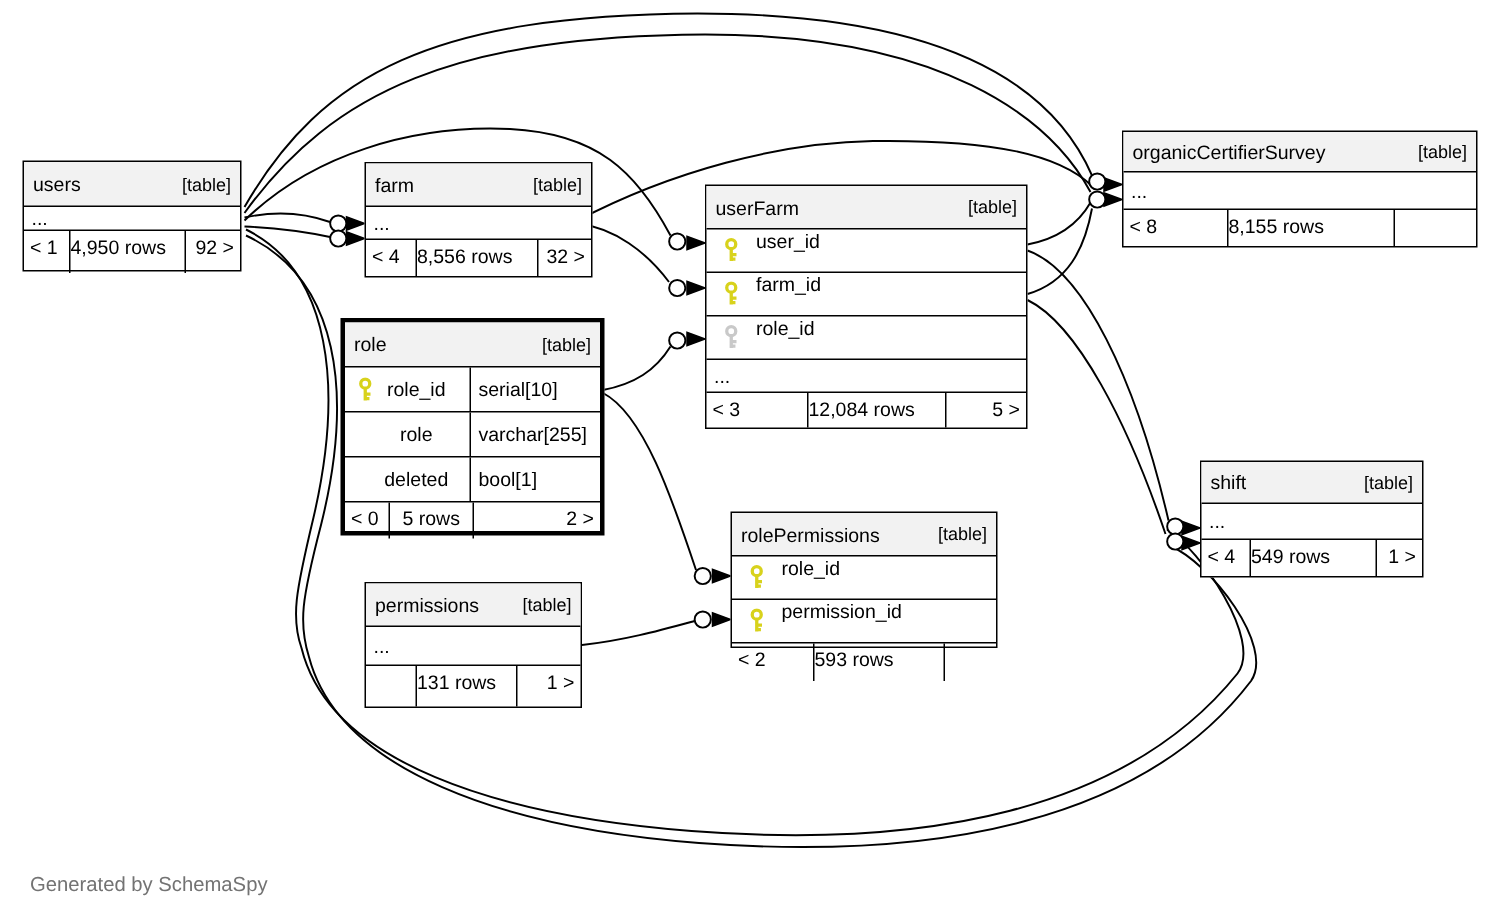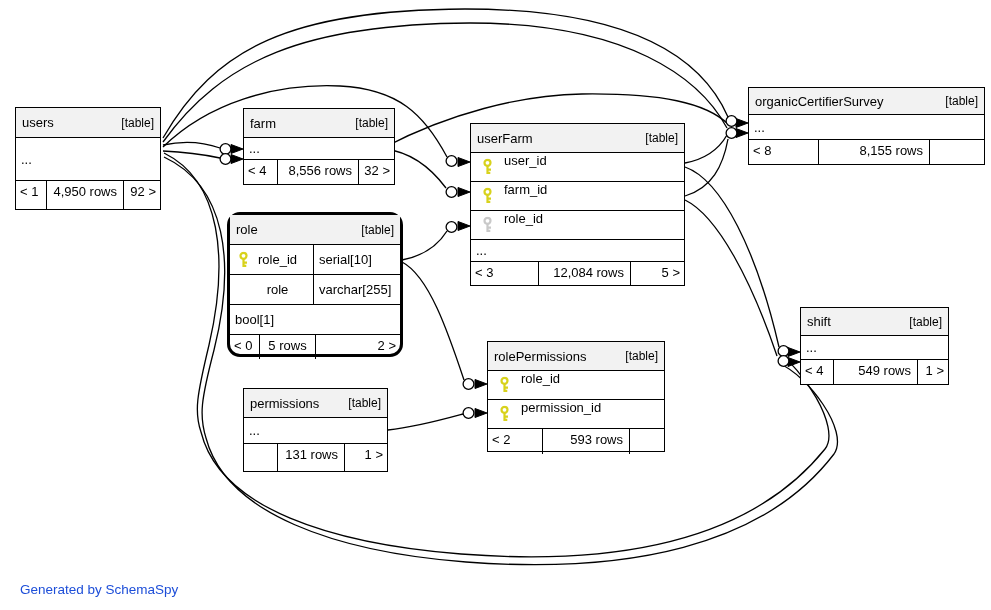--- a/index.html
+++ b/index.html
@@ -11,73 +11,73 @@
   }
   svg.edges { position:absolute; left:0; top:0; width:991px; height:610px; }
   svg.edges path { fill:none; stroke:#000; stroke-width:1.3; }
   svg.edges circle.card { fill:#fff; stroke:#000; stroke-width:1.3; }
   svg.edges polygon.arr { fill:#000; stroke:#000; }
 
   .tbl {
     position:absolute; background:#fff; border:1.3px solid #000;
     display:flex; flex-direction:column;
   }
-  .tbl.thick { border-width:3px;border-radius:13px; }
+  .tbl.thick { border-width:3px; }
   .hdr {
     background:#f2f2f2; border-bottom:1.3px solid #000;
     display:flex; justify-content:space-between; align-items:center;
     padding:0 6px; flex:0 0 29px;
   }
   .nm { font-weight:normal; font-size:13px; }
   .tag { font-size:12px;text-align:right; }
   .ell {
     flex:1; display:flex; align-items:center; padding-left:5px;
     border-bottom:1.3px solid #000;
   }
   .colrow {
     flex:0 0 29px; display:flex; align-items:flex-start;
     border-bottom:1.3px solid #000; position:relative; padding-left:33px;
   }
   .key { position:absolute; left:11px; top:50%; transform:translateY(-50%); }
   .key-pk { color:#d8d21c; }
   .key-fk { color:#c9c9c9; }
   .ftr { display:flex; align-items:stretch; flex:0 0 24px; }
   .fl { padding:3px 4px 0 4px; border-right:1.3px solid #000; flex:0 0 32px; }
-  .fm { flex:1; text-align:right; padding:3px 6px 0 0; }
+  .fm { flex:1; text-align:left; padding:3px 6px 0 0; }
   .fr { border-left:1.3px solid #000; flex:0 0 36px; text-align:right; padding:3px 4px 0 0; }
 
   
-  .t-users { left:15px; top:107px; width:146px; height:103px; }
+  .t-users { left:15px; top:107px; width:146px; height:74px; }
   .t-users .hdr{flex:0 0 30px;} .t-users .ftr{flex:0 0 28px;} .t-users .fl{flex:0 0 31px;} .t-users .fr{flex:0 0 37px;}
   .t-farm { left:243px; top:108px; width:152px; height:77px; }
   .t-farm .fl{flex:0 0 34px;} .t-farm .fr{flex:0 0 36px;}
   .t-userFarm { left:470px; top:123px; width:215px; height:163px; }
   .t-userFarm .fl{flex:0 0 68px;} .t-userFarm .fr{flex:0 0 54px;} .t-userFarm .ftr{flex:0 0 23px;}
   .t-ocs { left:748px; top:87px; width:237px; height:78px; }
   .t-ocs .hdr{flex:0 0 27px;} .t-ocs .fl{flex:0 0 70px;} .t-ocs .fr{flex:0 0 55px;}
   .t-role { left:227px; top:212px; width:176px; height:145px; }
   .t-role .hdr{flex:0 0 30px;} .t-role .colrow2{flex:0 0 30px;}
   .t-role .fl{flex:0 0 30px;}
   .t-role .fm{flex:0 0 56px; text-align:center; padding:3px 0 0 0; border-right:1.3px solid #000;}
   .t-role .fr{flex:1; border-left:none;}
-  .t-rolePermissions { left:487px; top:341px; width:178px; height:111px; }
+  .t-rolePermissions { left:487px; top:341px; width:178px; height:91px; }
   .t-rolePermissions .fl{flex:0 0 55px;} .t-rolePermissions .fr{flex:0 0 35px;} .t-rolePermissions .ftr{flex:0 0 25px;}
   .t-permissions { left:243px; top:388px; width:145px; height:84px; }
   .t-permissions .fl{flex:0 0 34px;} .t-permissions .fr{flex:0 0 43px;} .t-permissions .ftr{flex:0 0 27px;}
   .t-shift { left:800px; top:307px; width:149px; height:78px; }
   .t-shift .hdr{flex:0 0 28px;} .t-shift .fl{flex:0 0 33px;} .t-shift .fr{flex:0 0 31px;}
 
   
   .colrow2 { display:flex; align-items:stretch; border-bottom:1.3px solid #000; }
   .c-name { flex:0 0 84px; border-right:1.3px solid #000; position:relative;
             display:flex; align-items:center; justify-content:center; padding-left:12px; }
   .c-type { flex:1; display:flex; align-items:center; padding-left:5px; }
   .t-role .key { left:8px; }
 
-  .gen-note { position:absolute; left:20px; top:582px; font-size:13.5px; color:#1d4ed8; }
+  .gen-note { position:absolute; left:20px; top:582px; font-size:13.5px; color:#737373; }
 </style>
 </head>
 <body>
 
 <div class="canvas">
 
   <svg class="edges" viewBox="0 0 991 610">
 
     <path d="M163,145 C186,140 206,143 220,148"></path>
     <path d="M163,151 C186,152 206,155 220,158"></path>
@@ -230,20 +230,23 @@
       </span>
       <span class="c-type">serial[10]</span>
     </div>
     <div class="colrow2">
       <span class="c-name">
         <span>role</span>
       </span>
       <span class="c-type">varchar[255]</span>
     </div>
     <div class="colrow2">
+      <span class="c-name">
+        <span>deleted</span>
+      </span>
       <span class="c-type">bool[1]</span>
     </div>
     <div class="ftr">
       <span class="fl">&lt; 0</span>
       <span class="fm">5 rows</span>
       <span class="fr">2 &gt;</span>
     </div>
   </div>
 
   <div class="tbl t-rolePermissions">

